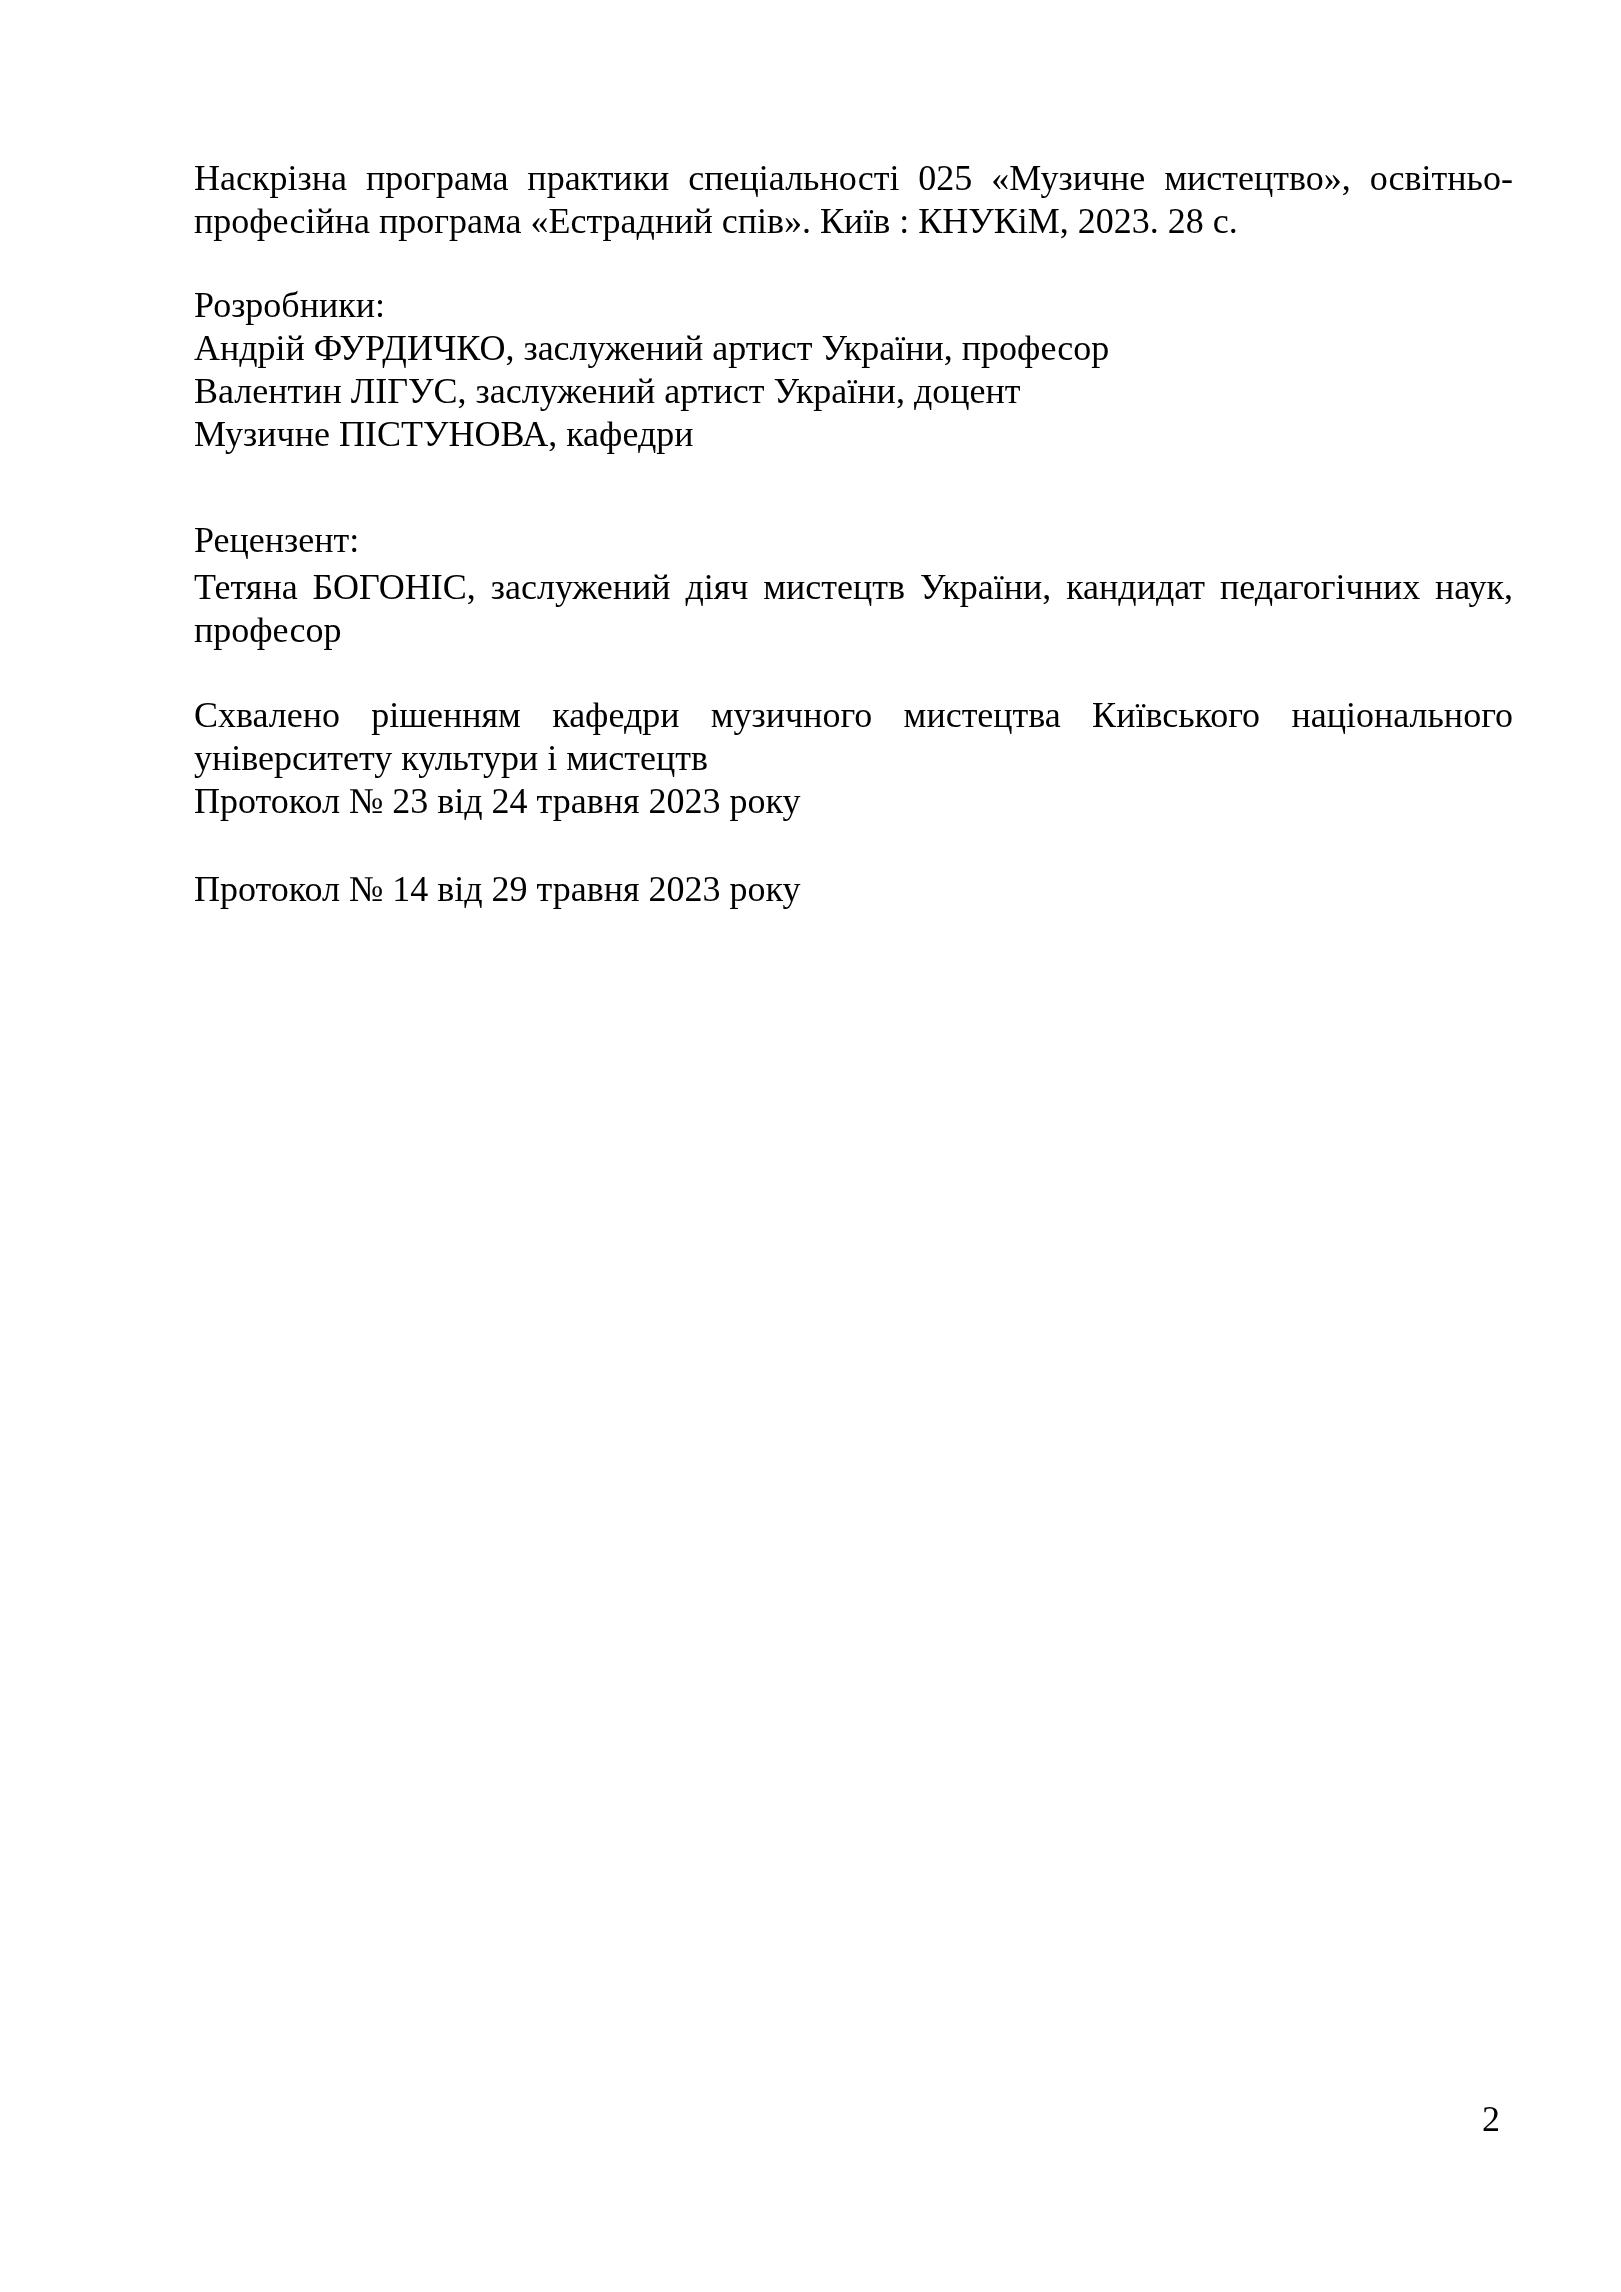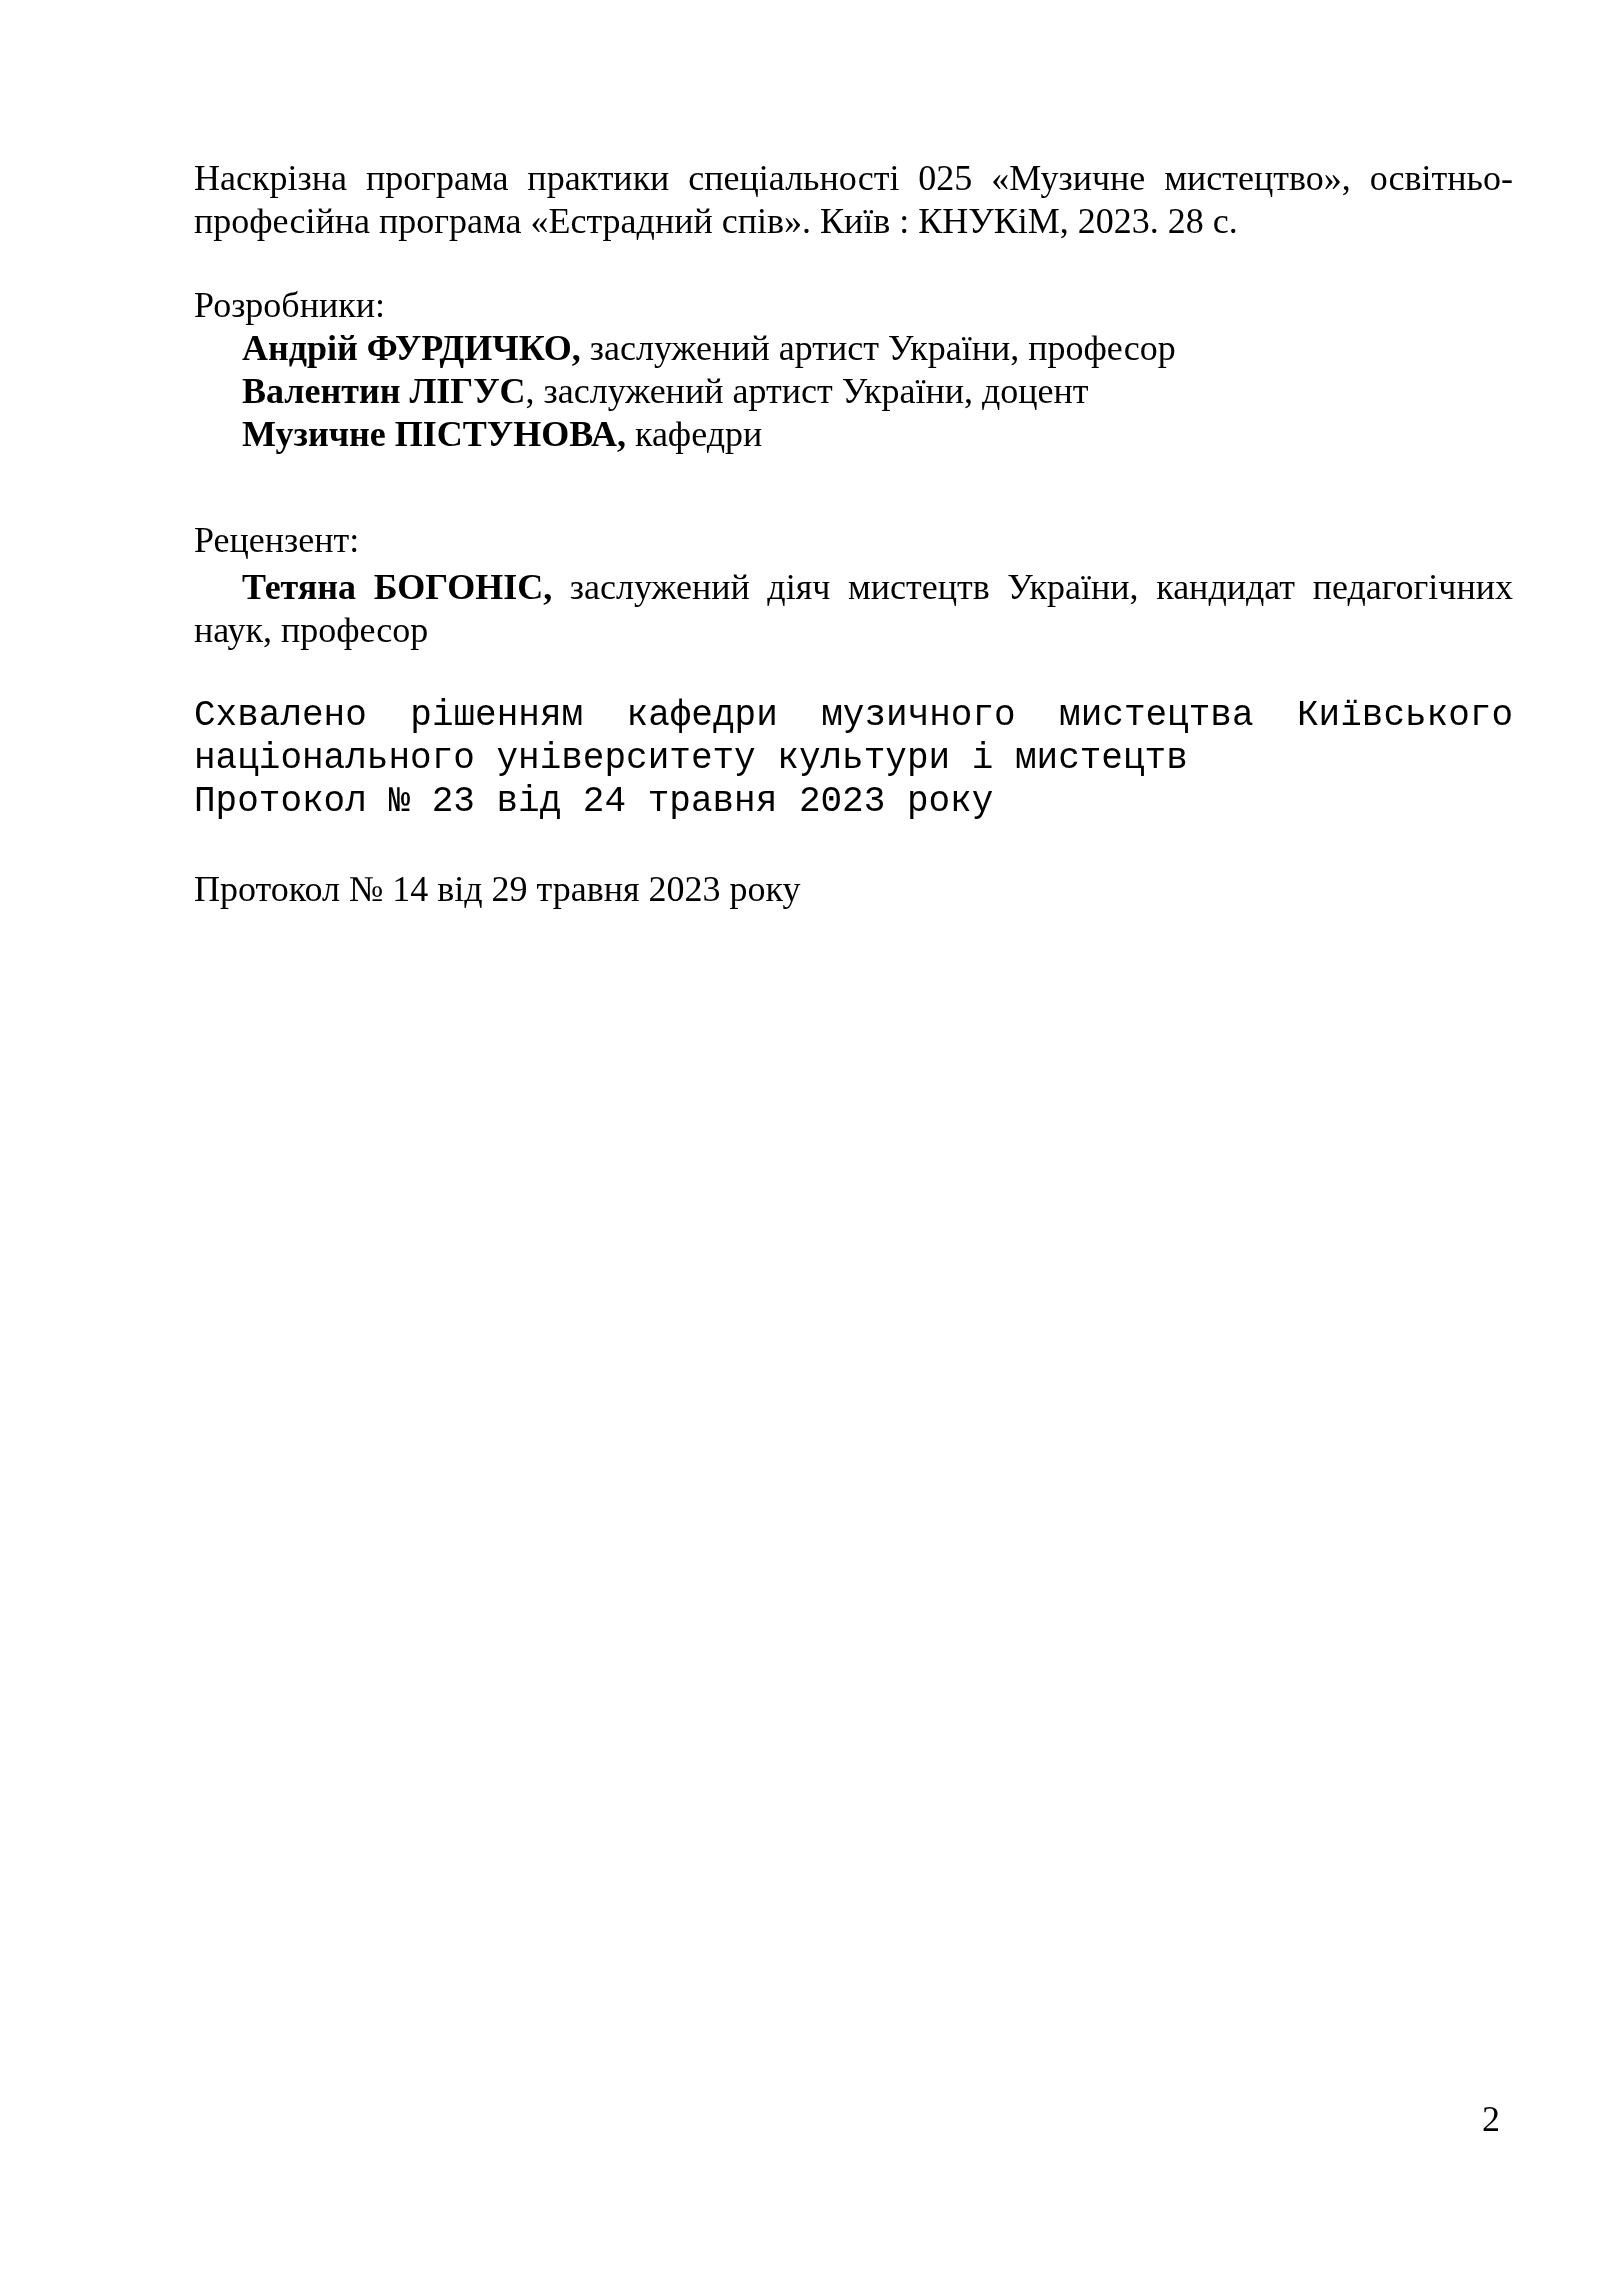--- a/index.html
+++ b/index.html
@@ -1,21 +1,21 @@
 <!DOCTYPE html>
 <html><head>
 <meta charset="utf-8">
 <style>
   html, body { margin: 0; padding: 0; background: #ffffff; }
   body { width: 1621px; height: 2293px; position: relative; overflow: hidden;
          font-family: "Liberation Serif", serif; color: #000; }
   .page { position: absolute; left: 194px; top: 0; width: 1319px; }
   .p { font-size: 36px; line-height: 43px; margin: 0; }
   .justify { text-align: justify; text-align-last: left; }
-  .b { font-weight: bold; margin-left: 48px; }
+  .b { font-weight: normal; }
   .block { position: absolute; left: 0; width: 1319px; }
   .pagenum { position: absolute; left: 1482px; top: 2098px; font-size: 36px; line-height: 43px; }
 </style>
 </head>
 <body>
 
 <div class="page">
 
   <p class="p justify block" style="top:157px;">Наскрізна програма практики спеціальності 025 «Музичне мистецтво», освітньо-професійна програма «Естрадний спів». Київ : КНУКіМ, 2023. 28 с.</p>
 
@@ -24,21 +24,21 @@
     <p class="p"><span class="b">Андрій ФУРДИЧКО,</span><span> заслужений артист України, професор</span></p>
     <p class="p"><span class="b">Валентин ЛІГУС</span><span>, заслужений артист України, доцент</span></p>
     <p class="p"><span class="b">Музичне ПІСТУНОВА,</span><span> кафедри</span></p>
   </div>
 
   <div class="block" style="top:519px;">
     <p class="p">Рецензент:</p>
     <p class="p justify" style="margin-top:3.9px;"><span class="b">Тетяна БОГОНІС,</span><span> заслужений діяч мистецтв України, кандидат педагогічних наук, професор</span></p>
   </div>
 
-  <div class="block" style="top:694px;font-family:Liberation Mono, monospace;">
+  <div class="block" style="top:694px;">
     <p class="p justify">Схвалено рішенням кафедри музичного мистецтва Київського національного університету культури і мистецтв</p>
     <p class="p">Протокол № 23 від 24 травня 2023 року</p>
   </div>
 
   <div class="block" style="top:868px;">
     <p class="p">Протокол № 14 від 29 травня 2023 року</p>
   </div>
 
 </div>
 

